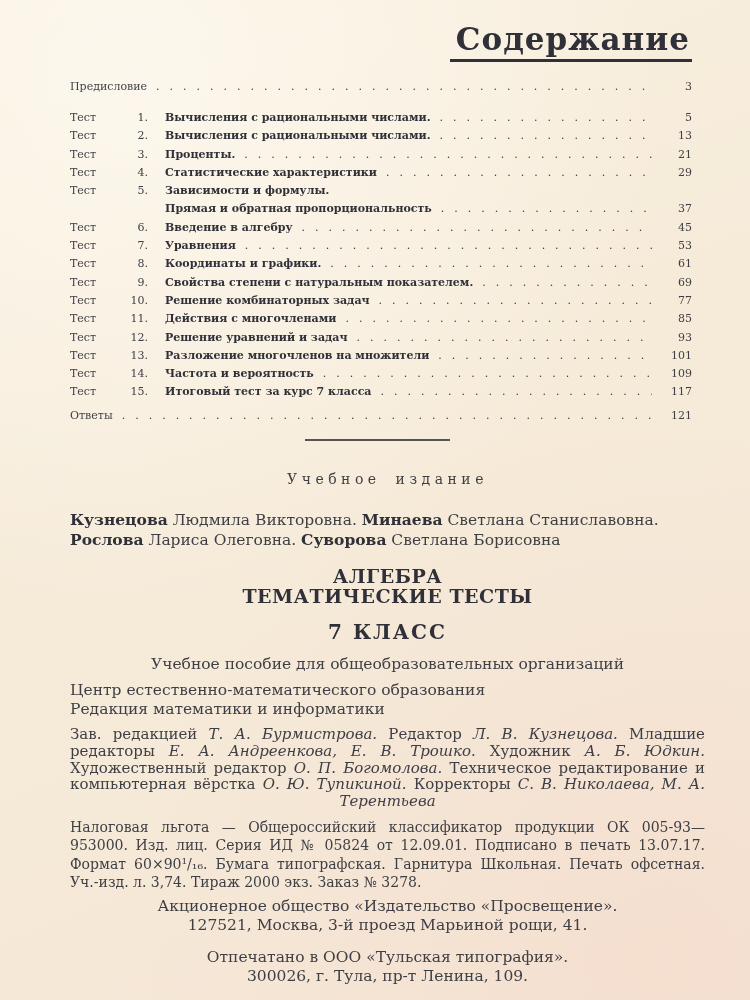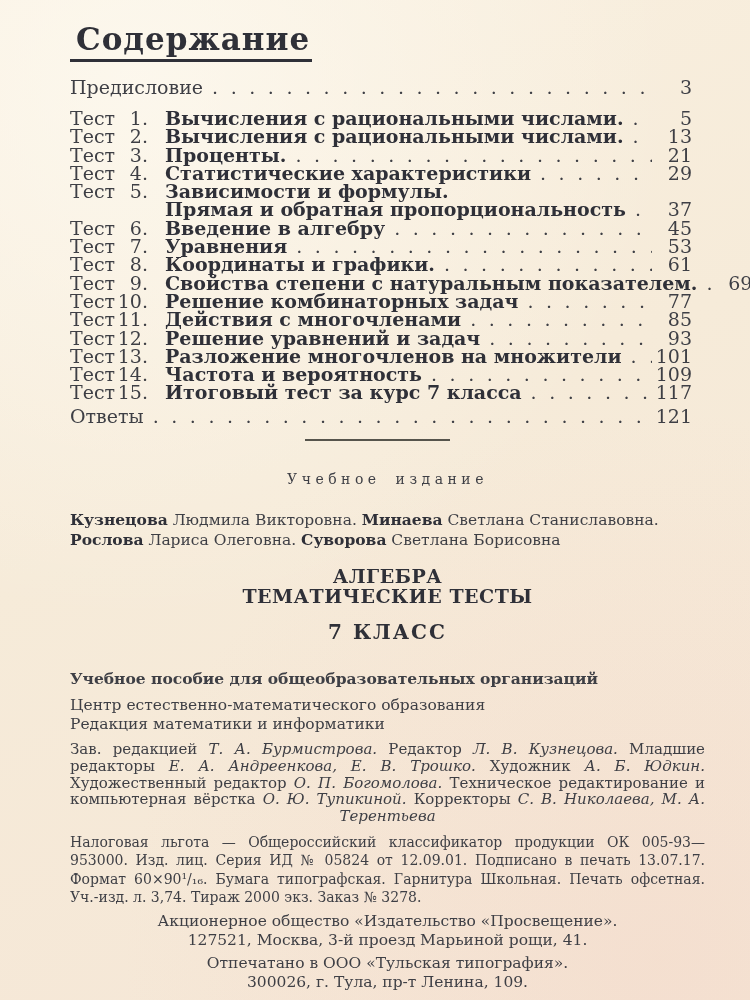--- a/index.html
+++ b/index.html
@@ -10,29 +10,29 @@
   .page{
     position:relative;width:750px;height:1000px;box-sizing:border-box;
     padding-top:22px;
     background:
       radial-gradient(120% 90% at 18% 8%, rgba(255,253,246,.60), rgba(255,253,246,0) 60%),
       radial-gradient(130% 100% at 88% 96%, rgba(242,206,192,.30), rgba(242,206,192,0) 55%),
       linear-gradient(158deg,#f9f0e0 0%,#f6ebd9 45%,#f5e6d6 100%);
     color:var(--ink,#3e3f45);
   }
   
-  .title-wrap{margin:0 58px 0 70px;}
+  .title-wrap{text-align:right;margin:0 58px 0 70px;}
   .page-title{
     display:inline-block;font-size:31px;font-weight:bold;color:var(--ink-bold,#2f3038);
     letter-spacing:1px;line-height:1.15;
     border-bottom:3px solid var(--ink-bold,#2f3038);padding:0 2px 1px 6px;
   }
   
   .toc{margin:16px 58px 0 70px;}
-  .toc-row{display:flex;align-items:baseline;font-size:19px;line-height:18.3px;}
+  .toc-row{display:flex;align-items:baseline;font-size:11px;line-height:18.3px;}
   .toc-row.gap-after{margin-bottom:13px;}
   .toc-row.gap-before{margin-top:5px;align-items:flex-end;}
   .toc-lab{display:flex;justify-content:space-between;width:78px;flex:none;margin-right:17px;}
   .toc-spacer{width:95px;flex:none;}
   .toc-title{font-weight:bold;color:var(--ink-bold,#2f3038);white-space:nowrap;}
   .toc-plain-title{white-space:nowrap;}
   .leader{flex:1 1 auto;overflow:hidden;white-space:nowrap;padding:0 6px 0 9px;}
   .leader::after{
     content:". . . . . . . . . . . . . . . . . . . . . . . . . . . . . . . . . . . . . . . . . . . . . . . .";
     word-spacing:6.5px;
@@ -43,28 +43,28 @@
   
   .colophon{margin:0 45px 0 70px;font-size:15.5px;}
   .edition{margin-top:30px;text-align:center;font-size:14px;letter-spacing:4.5px;word-spacing:6px;}
   .authors{text-align:left;line-height:19.5px;}
   .authors.first{margin-top:23px;}
   .seg-b{font-weight:bold;color:var(--ink-bold,#2f3038);}
   .seg-i{font-style:italic;}
   .series{text-align:center;font-size:19px;font-weight:bold;color:var(--ink-bold,#2f3038);line-height:20px;letter-spacing:.5px;}
   .series.t1{margin-top:15px;}
   .grade{text-align:center;font-size:20px;font-weight:bold;color:var(--ink-bold,#2f3038);margin-top:14px;letter-spacing:2px;}
-  .subtitle{text-align:left;margin-top:25px;font-weight:bold;}
+  .subtitle{text-align:center;margin-top:11px;}
   .centerline{text-align:left;line-height:19px;}
   .centerline.cl1{margin-top:8px;}
   .staff{margin:7px 0 0;font-size:15px;line-height:16.8px;text-align:justify;text-align-last:center;}
   .imprint{margin:8px 0 0;font-size:14px;line-height:18.3px;text-align:justify;}
   .pub{text-align:center;line-height:18.5px;}
   .pub.first{margin-top:6px;}
-  .pub.printer{margin-top:5px;}
+  .pub.printer{margin-top:14px;}
 </style>
 </head>
 <body>
 
 <div class="page">
 
   <div class="title-wrap">
     <span class="page-title">Содержание</span>
   </div>
 

